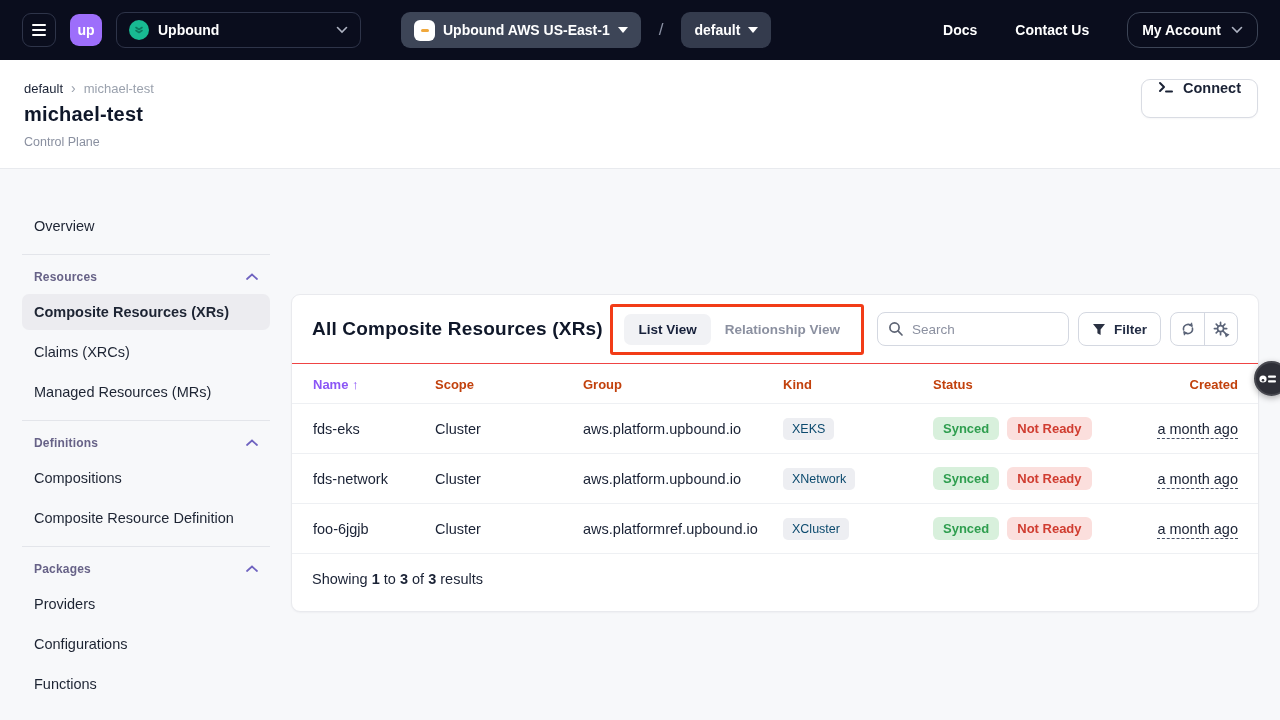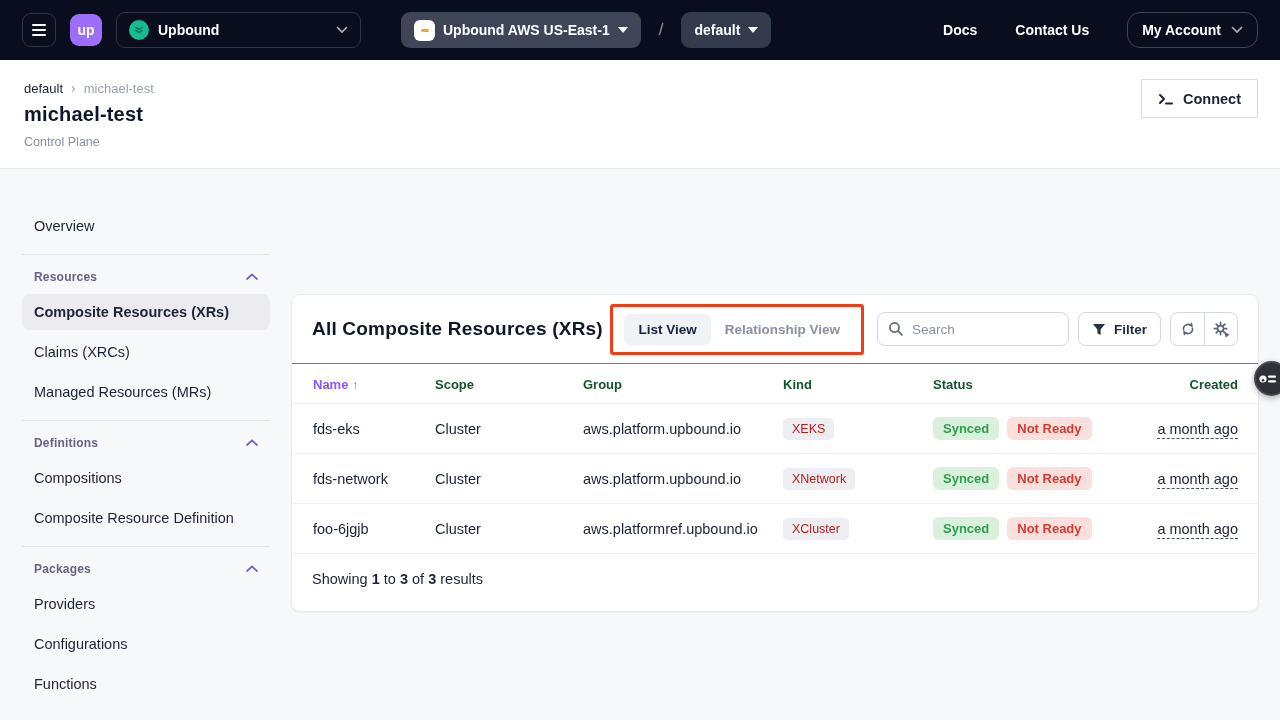--- a/index.html
+++ b/index.html
@@ -38,21 +38,21 @@
   
   .pagehead { background:#fff; border-bottom:1px solid #e8eaee; padding:20px 22px 22px 24px;
     position:relative; height:109px; }
   .crumbs { display:flex; align-items:center; gap:8px; font-size:13px; }
   .crumb-root { color:#1a2235; cursor:pointer; }
   .crumb-sep { color:#9aa1ad; font-size:14px; }
   .crumb-cur { color:#9aa1ad; }
   .page-title { font-size:20px; font-weight:700; color:#0f1729; margin-top:7px; letter-spacing:.2px;}
   .page-sub { font-size:12.5px; color:#8a90a0; margin-top:9px; }
   .connect-btn { position:absolute; right:22px; top:19px; height:39px; background:#fff;
-    border:1px solid #d9dce3; border-radius:1px; display:flex; align-items:center; gap:9px;
+    border:1px solid #d9dce3; border-radius:9px; display:flex; align-items:flex-start; gap:9px;
     padding:0 16px; font-size:14.5px; font-weight:700; color:#1a2235; cursor:pointer;
     box-shadow:0 1px 2px rgba(16,24,40,.04); }
 
   
   .content { display:flex; height:551px;align-items:center; }
   .sidebar { width:290px; flex:none; padding:16px 20px 0 22px; }
   .side-item { padding:10px 12px; font-size:14.5px; color:#1d2433; border-radius:7px;
     cursor:pointer; margin-top:4px; }
   .side-item.active { background:#ececf0; font-weight:700; }
   .side-div { height:1px; background:#e3e5ea; margin:10px 0 2px; }
@@ -81,31 +81,31 @@
   .filter-btn { height:34px; border:1px solid #d4d8e1; border-radius:8px; background:#fff;
     display:flex; align-items:center; gap:8px; padding:0 13px; margin-left:9px;
     font-size:13.5px; font-weight:700; color:#222c44; cursor:pointer; }
   .icon-group { display:flex; margin-left:9px; border:1px solid #d4d8e1; border-radius:8px;
     overflow:hidden; background:#fff; }
   .icon-btn { width:33px; height:32px; display:flex; align-items:center; justify-content:center;
     cursor:pointer; }
   .icon-btn + .icon-btn { border-left:1px solid #d4d8e1; }
 
   table { width:100%; border-collapse:collapse; }
-  th { font-size:13px; font-weight:700; color:#14532d; text-align:left; padding:13px 0 11px;
+  th { font-size:13px; font-weight:700; color:#c2410c; text-align:left; padding:13px 0 11px;
     border-bottom:1px solid #eef0f3; }
   th.sorted { color:#8b56f6; cursor:pointer; }
   td { font-size:14.5px; color:#1a2235; padding:13px 0; border-bottom:1px solid #eef0f3; }
   .col-name { width:143px; padding-left:21px; }
   .col-scope { width:148px; }
   .col-group { width:200px; }
   .col-kind { width:150px; }
   .col-status { width:205px; }
   .col-created { text-align:right; padding-right:20px; }
-  .badge { display:inline-block; background:#edeef2; color:#b91c1c; font-size:12.5px;
+  .badge { display:inline-block; background:#edeef2; color:#0c4a6e; font-size:12.5px;
     padding:4px 9px; border-radius:5px; }
   .chip { display:inline-block; font-size:13px; font-weight:600; padding:4px 10px;
     border-radius:6px; }
   .chip-synced { background:#d8f0dc; color:#2f9e4f; }
   .chip-notready { background:#fbdfdd; color:#d03c30; margin-left:8px; }
   .created-link { border-bottom:1px dashed #464f63; padding-bottom:1px; cursor:pointer; }
   .card-foot { padding:17px 20px 24px; font-size:14.5px; color:#1a2235; }
   .card-foot b { font-weight:700; }
 
   .fab { position:fixed; right:-9px; top:361px; width:35px; height:35px; border-radius:50%;

